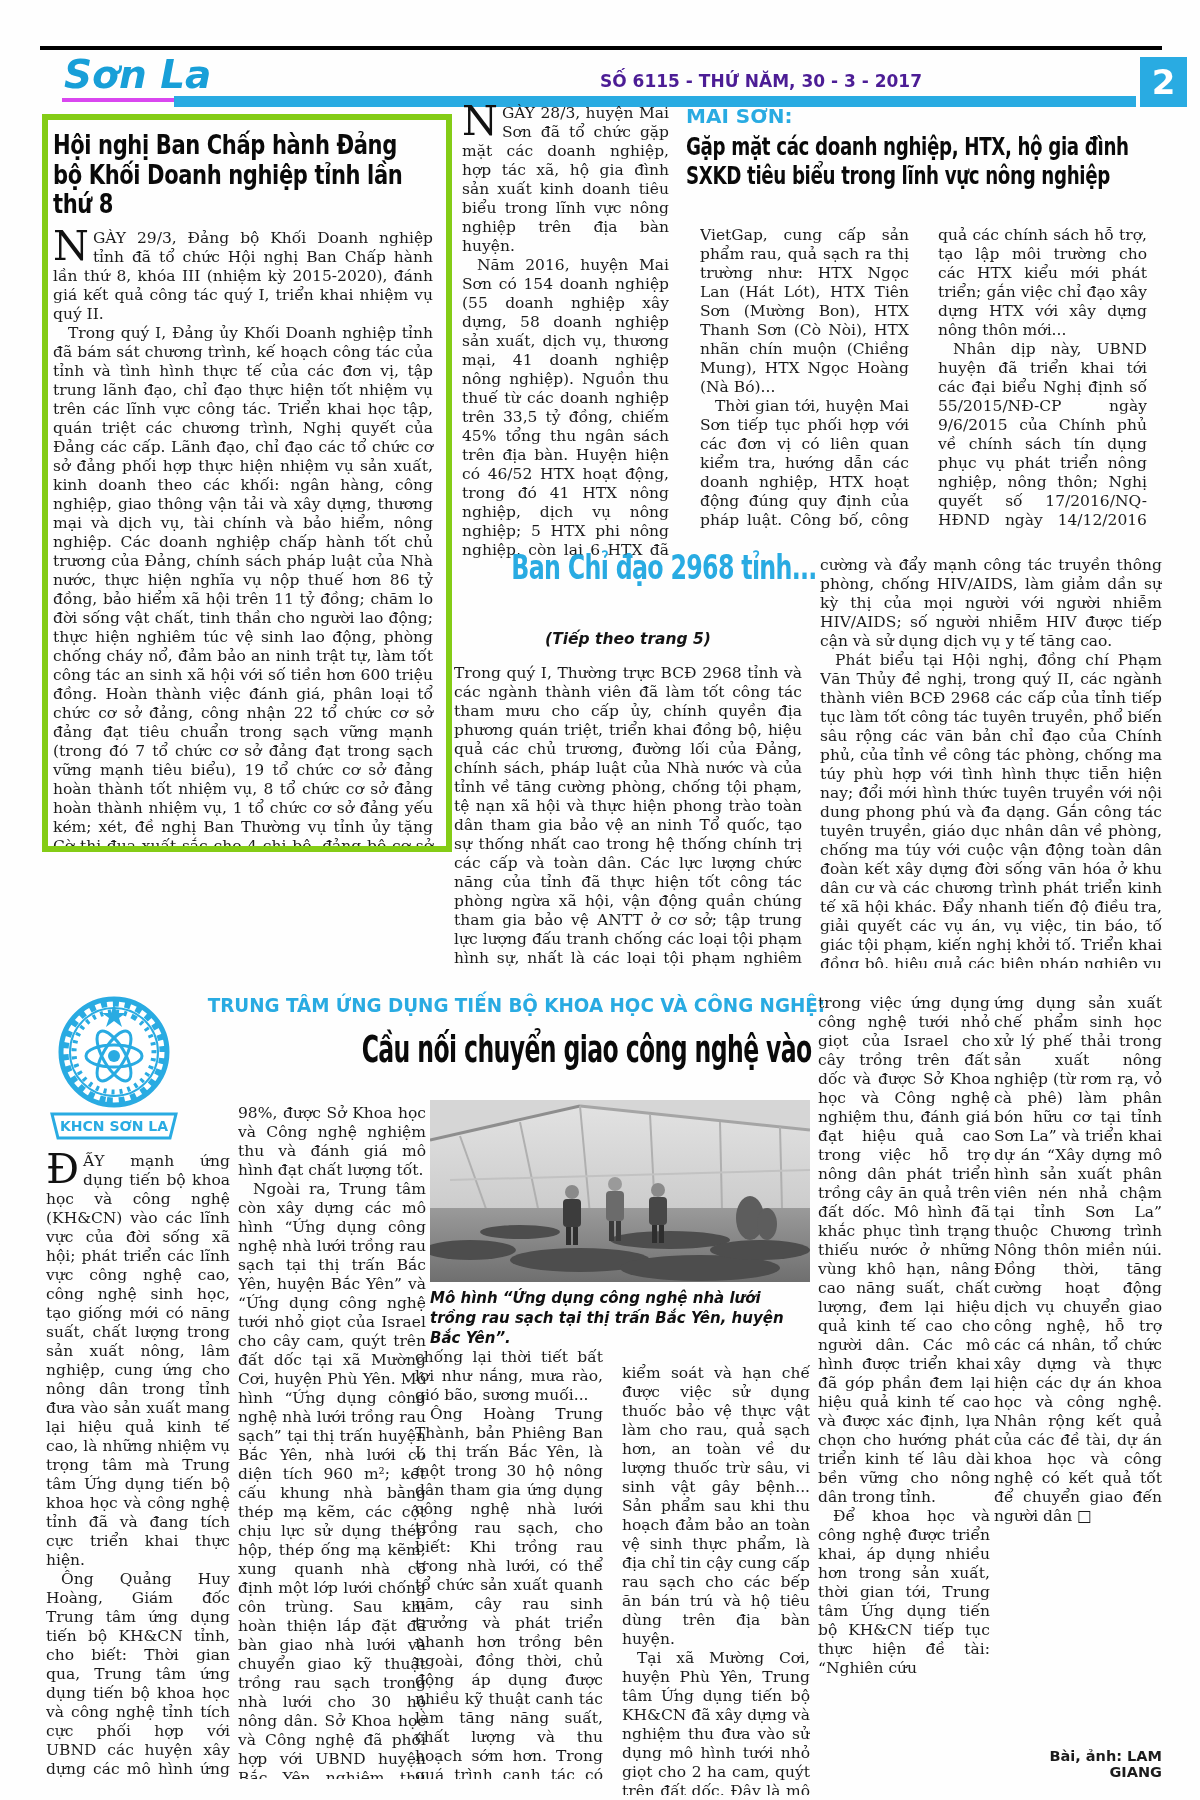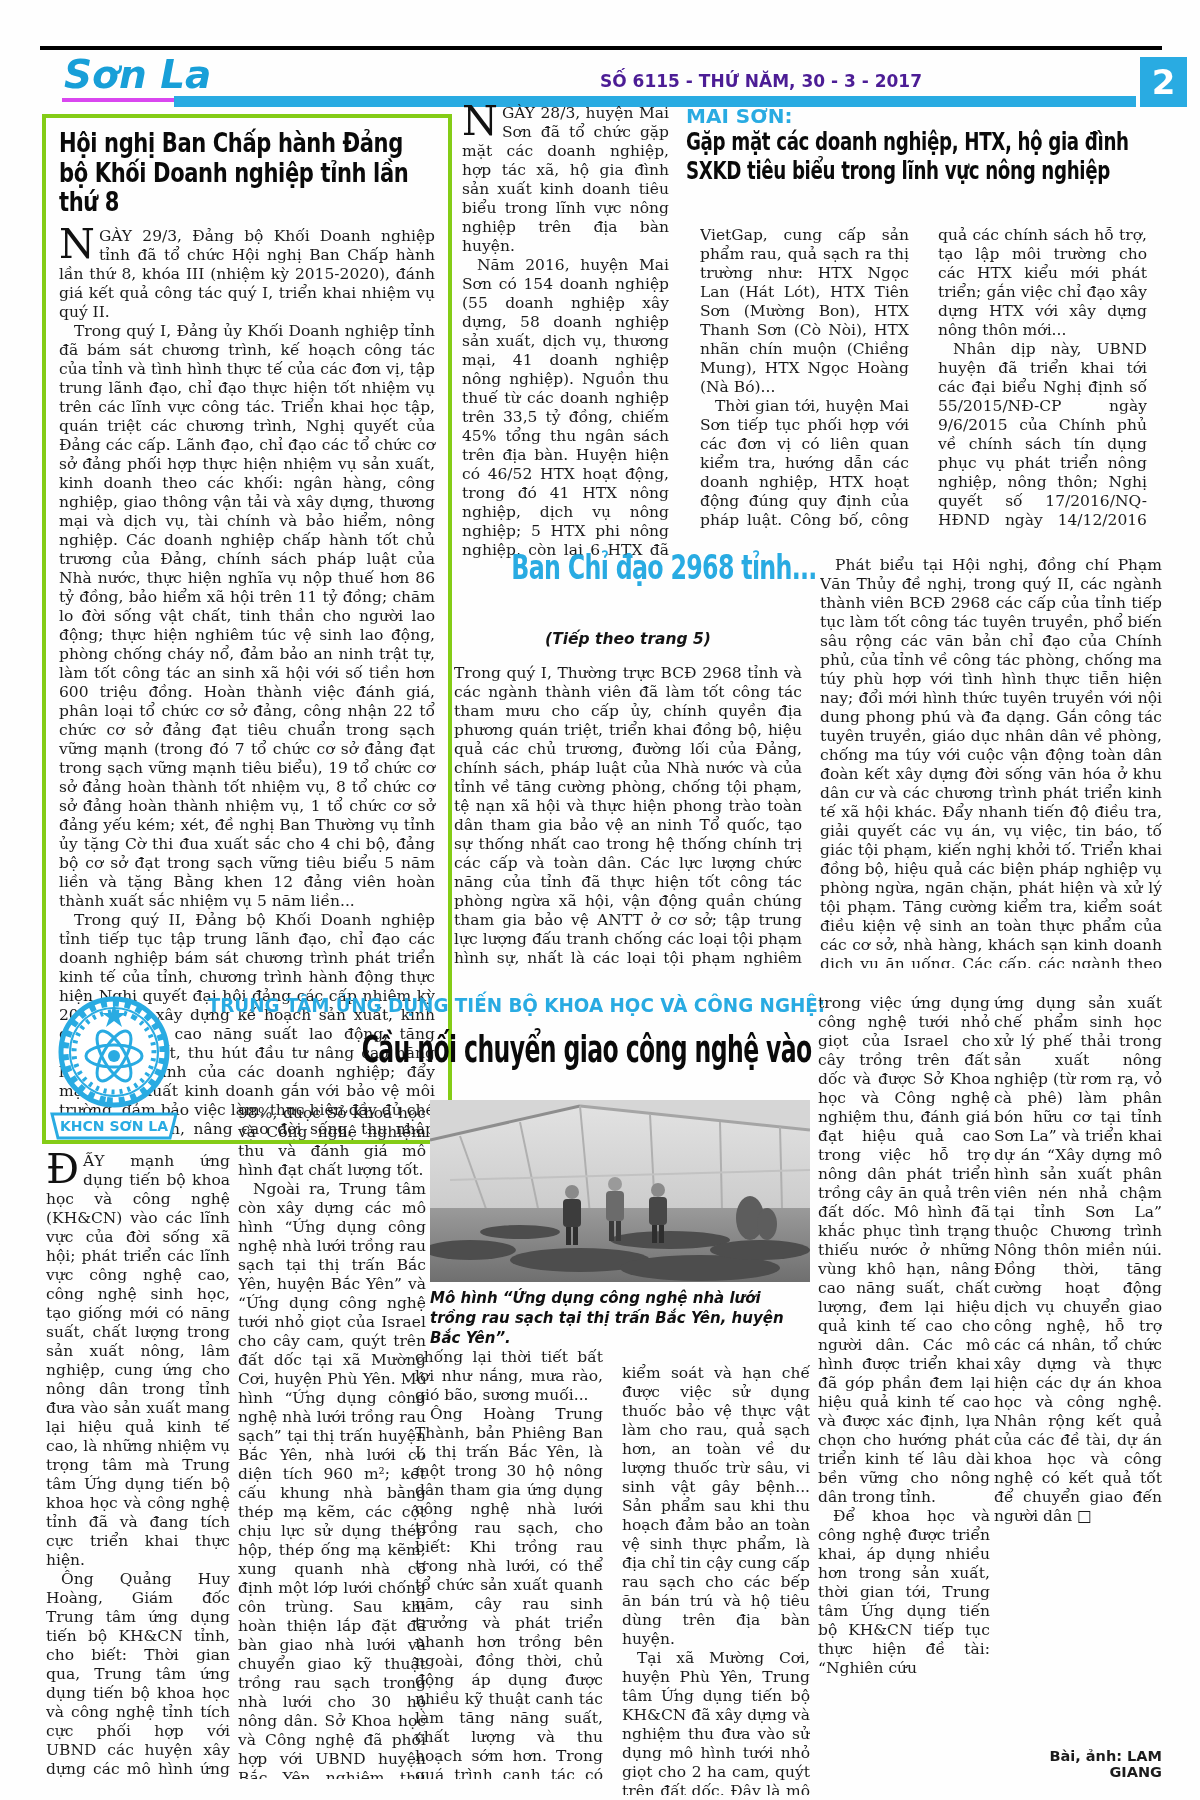--- a/index.html
+++ b/index.html
@@ -22,28 +22,28 @@
   .masthead { left:62px; top:54px; font-family:"DejaVu Sans", sans-serif;
               font-weight:bold; font-style:italic; font-size:39px; color:#189fd8;
               border-bottom:4px solid #d946ef; padding:0 6px 1px 2px; line-height:1.1; }
   .issue { left:600px; top:71px; width:532px; text-align:left;
            font-family:"DejaVu Sans", sans-serif; font-weight:bold; font-size:17px; color:#4c1d95; }
   .cyanbar { left:174px; top:96px; width:962px; height:11px; background:#29abe2; }
   .pageno { left:1140px; top:57px; width:47px; height:50px; background:#29abe2;
             color:#fff; font-family:"DejaVu Sans", sans-serif; font-weight:bold;
             font-size:34px; text-align:center; line-height:50px; }
   
-  .a1box { left:42px; top:114px; width:410px; height:1030px;
-           border:4px solid #84cc16; padding:10px 13px 8px 13px; overflow:hidden; }
+  .a1box { left:42px; top:114px; width:410px; height:738px;
+           border:6px solid #84cc16; padding:10px 13px 8px 5px; overflow:hidden; }
   .a1hl-wrap { overflow:hidden; margin-bottom:10px; }
   .a1hl { font-size:27px; line-height:1.1; width:128%;
           transform:scaleX(.78); transform-origin:left top; }
   
   .a2kicker { font-family:"DejaVu Sans", sans-serif; font-weight:bold;
-              font-size:20px; color:#29abe2; }
+              font-size:20px; color:#29abe2; margin-bottom:5px; }
   .a2hl { font-size:25px; line-height:1.14; width:137%;
           transform:scaleX(.73); transform-origin:left top; }
   
   .a3h-wrap { left:452px; top:550px; width:352px; text-align:center; overflow:visible; }
   .a3hl { font-size:33px; color:#29abe2; letter-spacing:-1px; line-height:1.1;
           transform:scaleX(.72); font-family:"DejaVu Sans", sans-serif; font-weight:bold; }
   .a3cont { left:452px; top:630px; width:352px; text-align:center;
             font-family:"DejaVu Sans", sans-serif; font-weight:bold; font-style:italic;
             font-size:15.5px; color:#151515; }
   
@@ -101,20 +101,21 @@
   </div>
 
   <div class="abs a3h-wrap">
     <h1 class="a3hl sq">Ban Chỉ đạo 2968 tỉnh...</h1>
   </div>
   <div class="abs a3cont">(Tiếp theo trang 5)</div>
   <div class="col jp" style="left:454px; top:664px; width:348px; height:304px;">
     <p>Trong quý I, Thường trực BCĐ 2968 tỉnh và các ngành thành viên đã làm tốt công tác tham mưu cho cấp ủy, chính quyền địa phương quán triệt, triển khai đồng bộ, hiệu quả các chủ trương, đường lối của Đảng, chính sách, pháp luật của Nhà nước và của tỉnh về tăng cường phòng, chống tội phạm, tệ nạn xã hội và thực hiện phong trào toàn dân tham gia bảo vệ an ninh Tổ quốc, tạo sự thống nhất cao trong hệ thống chính trị các cấp và toàn dân. Các lực lượng chức năng của tỉnh đã thực hiện tốt công tác phòng ngừa xã hội, vận động quần chúng tham gia bảo vệ ANTT ở cơ sở; tập trung lực lượng đấu tranh chống các loại tội phạm hình sự, nhất là các loại tội phạm nghiêm trọng, phức tạp, liều lĩnh, manh động như: Tội phạm giết người, cướp tài sản, mua bán người... Riêng tội phạm về ma túy, trong quý, lực lượng chức năng đã phát hiện, bắt giữ 378 vụ, 625 đối tượng phạm tội, tăng 63 vụ, 119 đối tượng so với cùng kỳ, thu giữ trên 48 kg hêrôin, gần 120.000 viên ma túy tổng hợp, 18,75 kg thuốc phiện, gần 4 gam ma túy đá, 7,2 kg quả thuốc phiện tươi và một số tang vật khác. Từng bước hạn chế sự lây nhiễm HIV trong cộng đồng dân cư, tăng</p>
   </div>
   <div class="col jp" style="left:820px; top:556px; width:342px; height:412px;">
+    <p>cường và đẩy mạnh công tác truyền thông phòng, chống HIV/AIDS, làm giảm dần sự kỳ thị của mọi người với người nhiễm HIV/AIDS; số người nhiễm HIV được tiếp cận và sử dụng dịch vụ y tế tăng cao.</p>
     <p class="ind">Phát biểu tại Hội nghị, đồng chí Phạm Văn Thủy đề nghị, trong quý II, các ngành thành viên BCĐ 2968 các cấp của tỉnh tiếp tục làm tốt công tác tuyên truyền, phổ biến sâu rộng các văn bản chỉ đạo của Chính phủ, của tỉnh về công tác phòng, chống ma túy phù hợp với tình hình thực tiễn hiện nay; đổi mới hình thức tuyên truyền với nội dung phong phú và đa dạng. Gắn công tác tuyên truyền, giáo dục nhân dân về phòng, chống ma túy với cuộc vận động toàn dân đoàn kết xây dựng đời sống văn hóa ở khu dân cư và các chương trình phát triển kinh tế xã hội khác. Đẩy nhanh tiến độ điều tra, giải quyết các vụ án, vụ việc, tin báo, tố giác tội phạm, kiến nghị khởi tố. Triển khai đồng bộ, hiệu quả các biện pháp nghiệp vụ phòng ngừa, ngăn chặn, phát hiện và xử lý tội phạm. Tăng cường kiểm tra, kiểm soát điều kiện vệ sinh an toàn thực phẩm của các cơ sở, nhà hàng, khách sạn kinh doanh dịch vụ ăn uống. Các cấp, các ngành theo chức năng, nhiệm vụ đảm bảo trật tự an toàn xã hội trong thời gian diễn ra các hoạt động trong “Năm đoàn kết hữu nghị Việt Nam - Lào 2017” và các ngày lễ lớn của đất nước và địa phương... □</p>
 
   </div>
 
   <div class="abs logo">
     <svg width="136" height="154" viewBox="0 0 136 154">
       <circle cx="68" cy="62" r="53" fill="#ffffff" stroke="#29abe2" stroke-width="5"></circle>
       <circle cx="68" cy="62" r="44" fill="none" stroke="#29abe2" stroke-width="2"></circle>
 
       <circle cx="68" cy="62" r="49" fill="none" stroke="#29abe2" stroke-width="7" stroke-dasharray="6 6" transform="rotate(100 68 62)" stroke-dashoffset="0"></circle>

